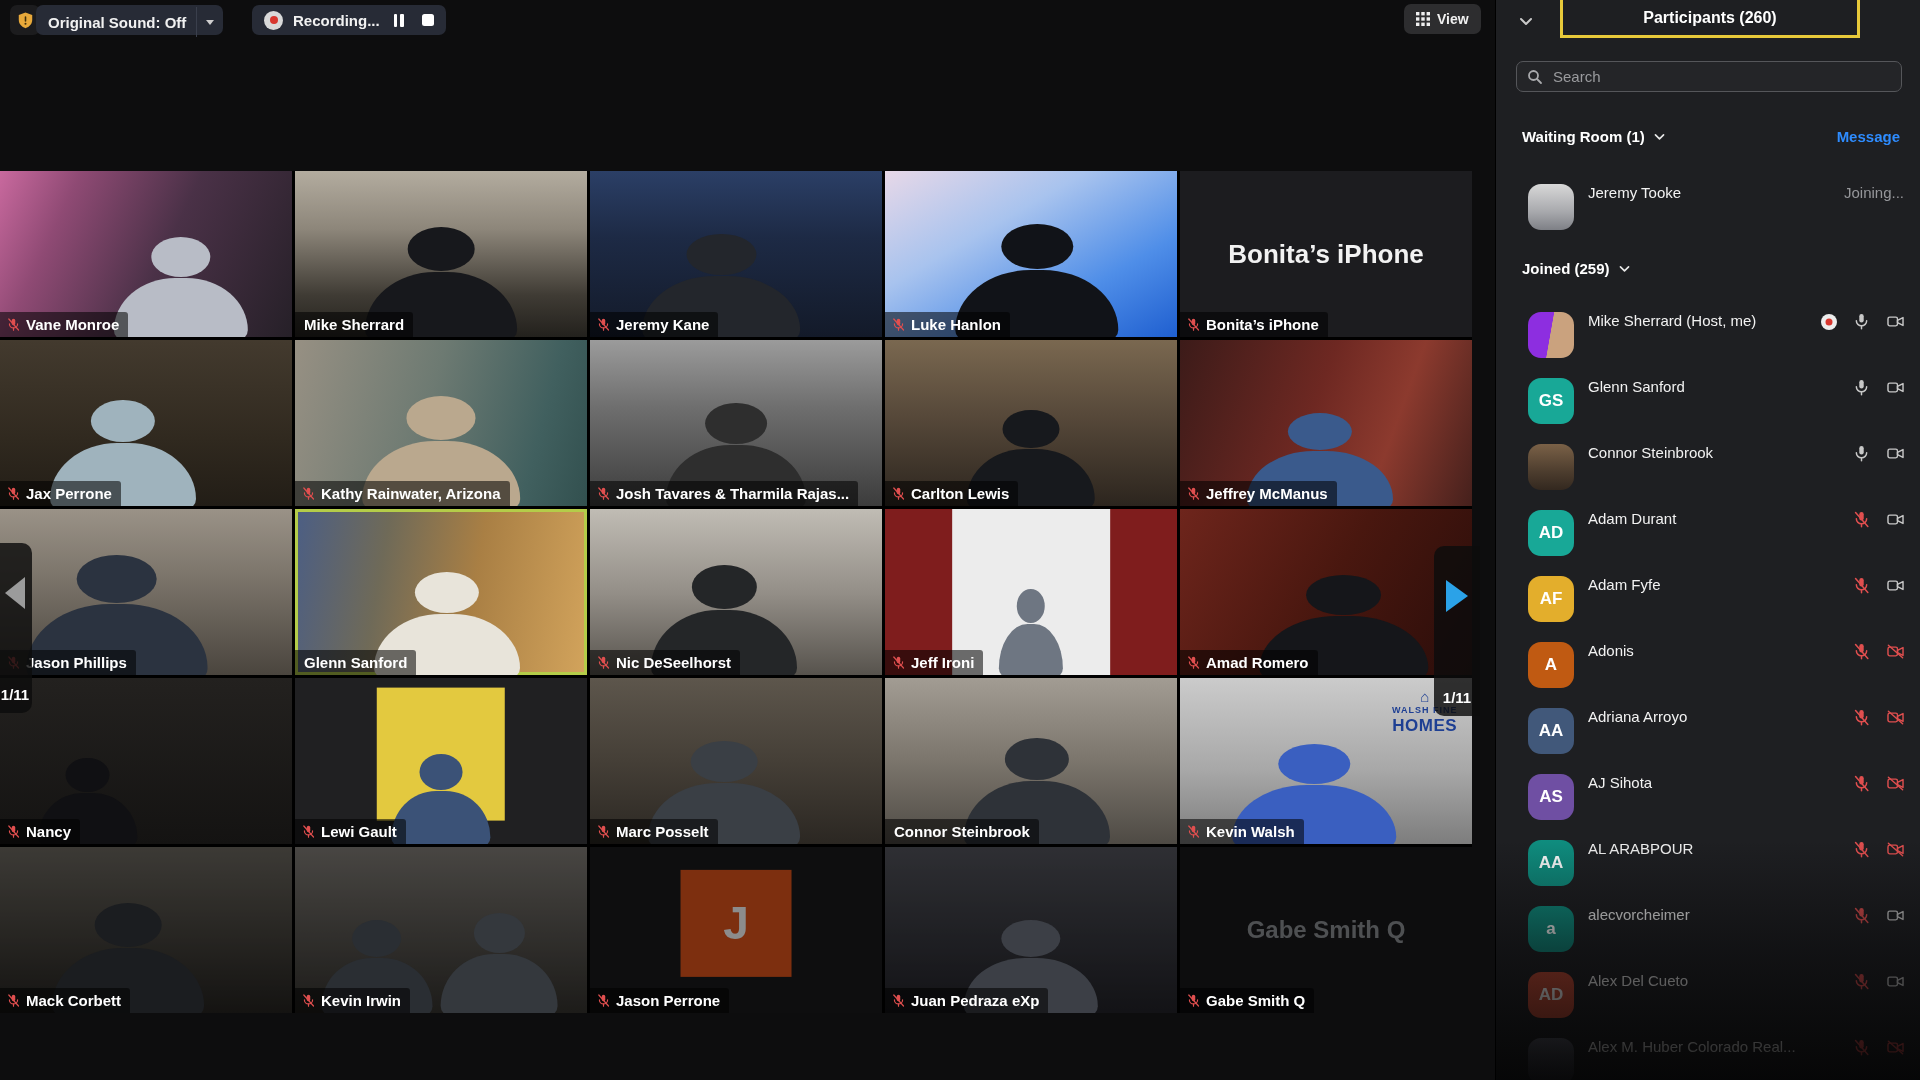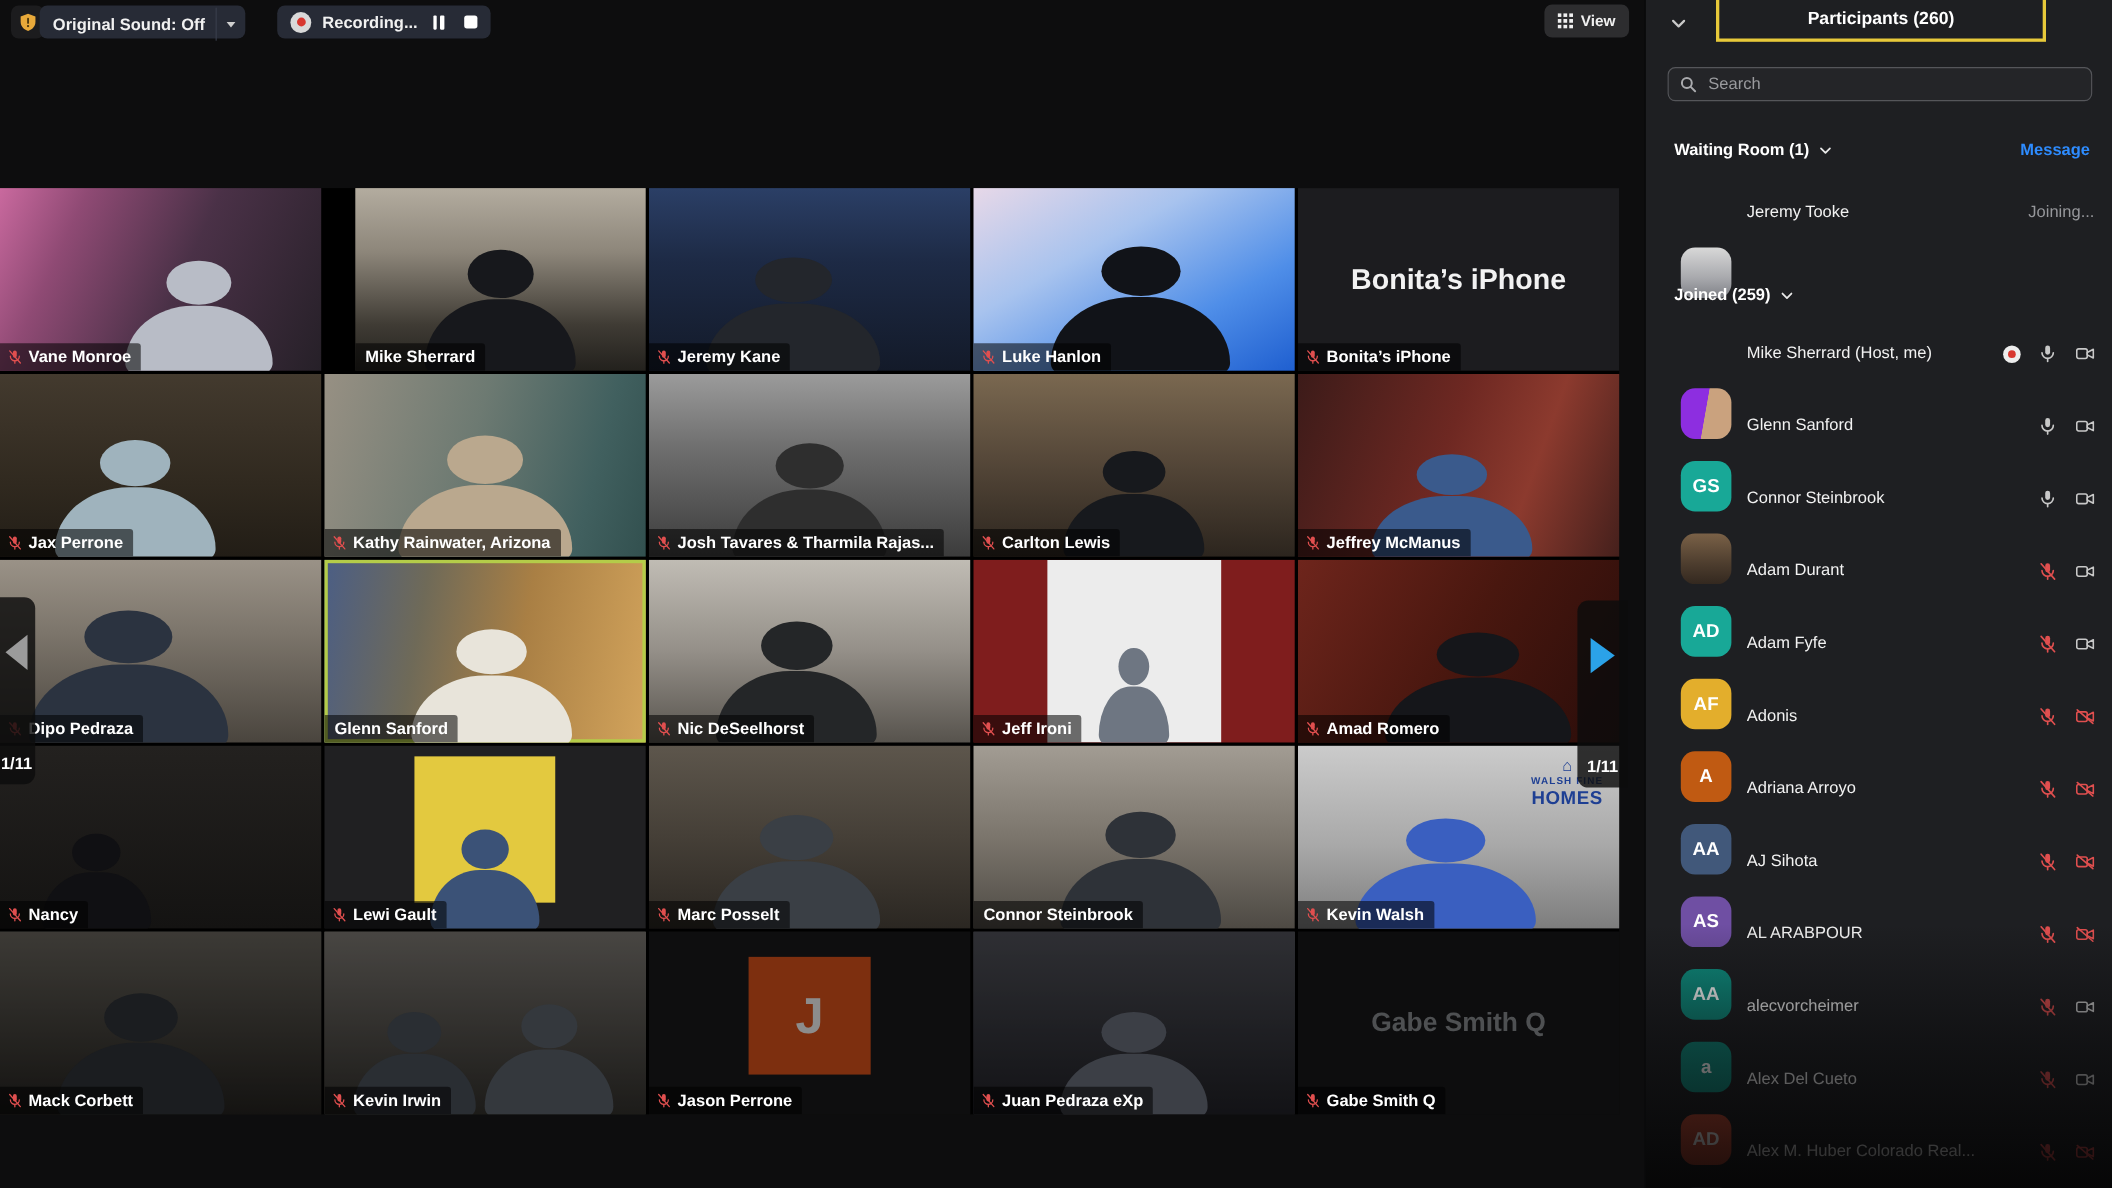--- a/index.html
+++ b/index.html
@@ -64,21 +64,21 @@
              align-items:flex-end;justify-content:center;padding-bottom:8px;font-size:16px;font-weight:700;}
   .searchbar{position:absolute;left:20px;top:61px;width:386px;height:31px;background:#242528;border:1px solid #55565a;
              border-radius:7px;display:flex;align-items:center;padding:0 10px;gap:8px;}
   .searchbar input{flex:1;background:transparent;border:none;outline:none;color:#e8e8e8;font-size:15px;
                    font-family:"Liberation Sans","DejaVu Sans",sans-serif;}
   .searchbar input::placeholder{color:#9a9b9e;}
   .sec-head{position:absolute;left:26px;display:flex;align-items:center;gap:8px;font-size:15px;font-weight:700;color:#fff;}
   .msg-link{position:absolute;right:20px;top:128px;font-size:15px;font-weight:700;color:#2e8cff;}
   .wait-row{position:absolute;left:32px;right:16px;top:184px;height:46px;display:flex;align-items:flex-start;}
   .avatar{width:46px;height:46px;border-radius:13px;flex:0 0 46px;display:flex;align-items:center;justify-content:center;
-          font-weight:700;font-size:17px;color:#fff;overflow:hidden;margin-top:41px;}
+          font-weight:700;font-size:17px;color:#fff;overflow:hidden;}
   .row-name{margin-left:14px;font-size:15px;color:#f2f2f2;white-space:nowrap;overflow:hidden;text-overflow:ellipsis;flex:1;}
   .row-status{font-size:15px;color:#96979b;margin-left:8px;}
   .plist{position:absolute;left:0;top:312px;width:425px;}
   .prow{position:absolute;left:32px;right:16px;height:46px;display:flex;align-items:flex-start;}
   .row-icons{display:flex;align-items:center;gap:15px;margin-left:10px;}
   .rec-ind{width:16px;height:16px;border-radius:50%;background:#ededed;position:relative;}
   .rec-ind::after{content:"";position:absolute;left:50%;top:50%;transform:translate(-50%,-50%);width:7px;height:7px;border-radius:50%;background:#d8372f;}
   .panel-fade{position:absolute;left:0;top:840px;width:425px;height:240px;z-index:5;pointer-events:none;
               background:linear-gradient(180deg,rgba(30,31,34,0) 0%,rgba(8,8,9,0.55) 45%,rgba(3,3,3,0.88) 100%);}
 </style>
@@ -150,21 +150,21 @@
   <g fill="none" stroke="#e04f4f" stroke-width="1.9" stroke-linecap="round">
     <rect x="9.2" y="2.6" width="5.6" height="10.6" rx="2.8" fill="#e04f4f" stroke="none"></rect>
     <path d="M5.5 11a6.5 6.5 0 0 0 13 0"></path>
                 <path d="M12 17.6V21"></path>
     <path d="M4.5 3.2l15.5 17.6" stroke="#e04f4f"></path>
   </g>
             </svg>
             <span>Vane Monroe</span>
           </div>
         </div>
-        <div class="tile" style="background: linear-gradient(rgb(179, 172, 159) 0%, rgb(141, 134, 122) 35%, rgb(63, 59, 52) 75%, rgb(35, 33, 29) 100%); margin-left: 28px;">
+        <div class="tile" style="background: linear-gradient(rgb(179, 172, 159) 0%, rgb(141, 134, 122) 35%, rgb(63, 59, 52) 75%, rgb(35, 33, 29) 100%);">
           <div class="person" style="--pc: #17181c; left: 50%; width: 52%; height: 66%; transform: translateX(-50%); z-index: 1;">
             <div class="head"></div>
             <div class="body"></div>
           </div>
           <div class="name-tag nomic">
             <span>Mike Sherrard</span>
           </div>
         </div>
         <div class="tile" style="background: linear-gradient(rgb(43, 63, 102) 0%, rgb(29, 42, 69) 40%, rgb(19, 26, 41) 100%);">
           <div class="person" style="--pc: #23262c; left: 45%; width: 54%; height: 62%; transform: translateX(-50%); z-index: 1;">
@@ -306,21 +306,21 @@
           </div>
           <div class="name-tag">
             <svg class="ic sm" viewBox="0 0 24 24">
   <g fill="none" stroke="#e04f4f" stroke-width="1.9" stroke-linecap="round">
     <rect x="9.2" y="2.6" width="5.6" height="10.6" rx="2.8" fill="#e04f4f" stroke="none"></rect>
     <path d="M5.5 11a6.5 6.5 0 0 0 13 0"></path>
                 <path d="M12 17.6V21"></path>
     <path d="M4.5 3.2l15.5 17.6" stroke="#e04f4f"></path>
   </g>
             </svg>
-            <span>Dipo Pedraza</span>
+            <span>Jason Phillips</span>
           </div>
         </div>
         <div class="tile active" style="background: linear-gradient(100deg, rgb(75, 94, 133) 0%, rgb(111, 106, 88) 30%, rgb(169, 127, 68) 60%, rgb(211, 164, 92) 100%);">
           <div class="person" style="--pc: #e8e4da; left: 52%; width: 50%; height: 62%; transform: translateX(-50%); z-index: 1;">
             <div class="head"></div>
             <div class="body"></div>
           </div>
           <div class="name-tag nomic">
             <span>Glenn Sanford</span>
           </div>

